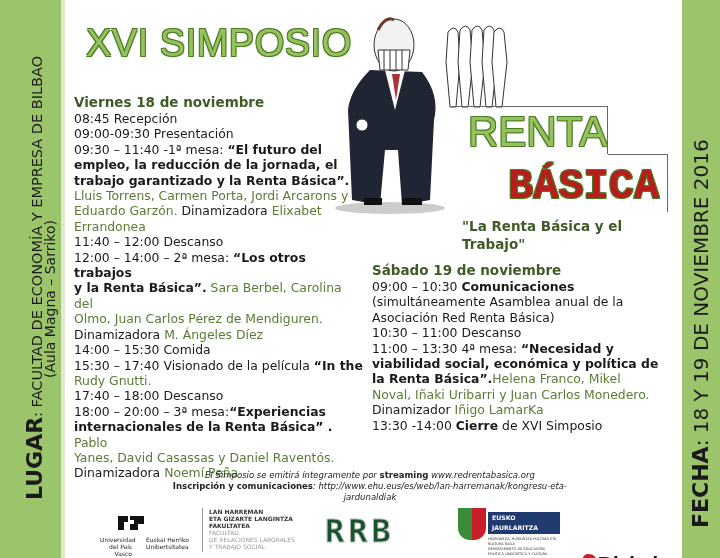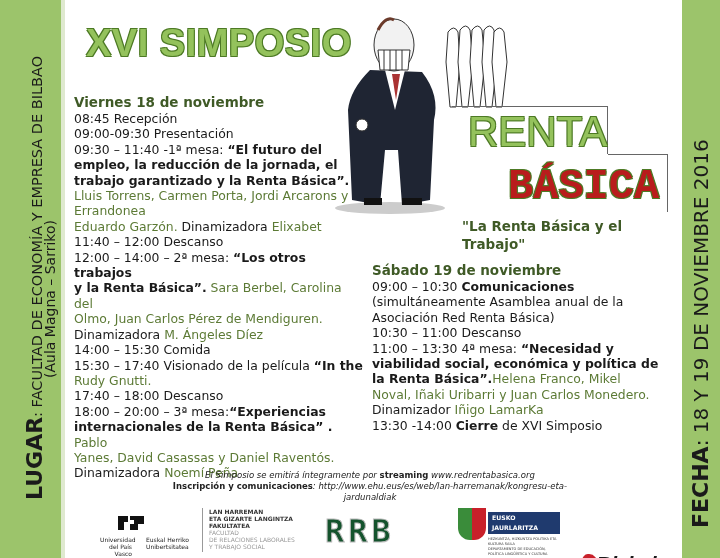--- a/index.html
+++ b/index.html
@@ -10,21 +10,21 @@
     .side-right { position: absolute; left: 682px; top: 0; width: 38px; height: 558px; background: #9cc46b; }
     .side-left-inner { position: absolute; left: 61px; top: 0; width: 4px; height: 558px; background: #dfe9cf; }
 
     .vtext { position: absolute; white-space: nowrap; transform-origin: 0 0; transform: rotate(-90deg); color: #1a1a1a; }
     .vt-left1 { left: 22px; top: 500px; font-size: 14.5px; }
     .vt-left2 { left: 42px; top: 378px; font-size: 14px; }
     .vt-right { left: 688px; top: 528px; font-size: 20px; }
     .vtext .lab { font-weight: bold; font-size: 22px; }
     .vt-right .lab { font-size: 22px; }
 
-    .title-main { position: absolute; left: 86px; top: 22px; font-size: 38px; font-weight: bold; color: #94c25c;
+    .title-main { position: absolute; left: 86px; top: 22px; font-size: 38px; font-weight: normal; color: #94c25c;
       font-family: "Liberation Sans", sans-serif; letter-spacing: 0.5px;
       text-shadow: -1px -1px 0 #4d7a25, 1px -1px 0 #4d7a25, -1px 1px 0 #4d7a25, 1px 1px 0 #4d7a25; }
     .title-renta { position: absolute; left: 468px; top: 108px; font-size: 42px; font-weight: normal; color: #94c25c;
       font-family: "Liberation Sans", sans-serif;
       text-shadow: -1px -1px 0 #4d7a25, 1px -1px 0 #4d7a25, -1px 1px 0 #4d7a25, 1px 1px 0 #4d7a25; }
     .title-basica { position: absolute; left: 508px; top: 163px; font-size: 42px; font-weight: bold; color: #b91c1c;
       font-family: Liberation Mono, monospace;
       text-shadow: -1px -1px 0 #4d7a25, 1px -1px 0 #4d7a25, -1px 1px 0 #4d7a25, 1px 1px 0 #4d7a25; }
 
     .step1 { position: absolute; left: 452px; top: 106px; width: 156px; height: 48px; border-top: 1px solid #666; border-right: 1px solid #666; }
@@ -119,22 +119,22 @@
 </div>
 
 <div class="schedule sched-left">
   <div class="day-title">Viernes 18 de noviembre</div>
   <span class="line">08:45 Recepción</span>
   <span class="line">09:00-09:30 Presentación</span>
   <span class="line"><span>09:30 – 11:40 -1ª mesa: </span><span class="b">“El futuro del</span></span>
   <span class="line b">empleo, la reducción de la jornada, el</span>
   <span class="line b">trabajo garantizado y la Renta Básica”.</span>
   <span class="line g">Lluis Torrens, Carmen Porta, Jordi Arcarons y</span>
+  <span class="line"><span class="g">Eduardo Garzón.</span><span> Dinamizadora </span><span class="g">Elixabet</span></span>
   <span class="line g">Errandonea</span>
-  <span class="line"><span class="g">Eduardo Garzón.</span><span> Dinamizadora </span><span class="g">Elixabet</span></span>
   <span class="line">11:40 – 12:00 Descanso</span>
   <span class="line"><span>12:00 – 14:00 – 2ª mesa: </span><span class="b">“Los otros trabajos</span></span>
   <span class="line"><span class="b">y la Renta Básica”.</span><span class="g"> Sara Berbel, Carolina del</span></span>
   <span class="line g">Olmo, Juan Carlos Pérez de Mendiguren.</span>
   <span class="line"><span>Dinamizadora </span><span class="g"> M. Ángeles Díez</span></span>
   <span class="line">14:00 – 15:30 Comida</span>
   <span class="line"><span>15:30 – 17:40 Visionado de la película </span><span class="b">“In the</span></span>
   <span class="line g">Rudy Gnutti.</span>
   <span class="line">17:40 – 18:00 Descanso</span>
   <span class="line"><span>18:00 – 20:00 – 3ª mesa:</span><span class="b">“Experiencias</span></span>

